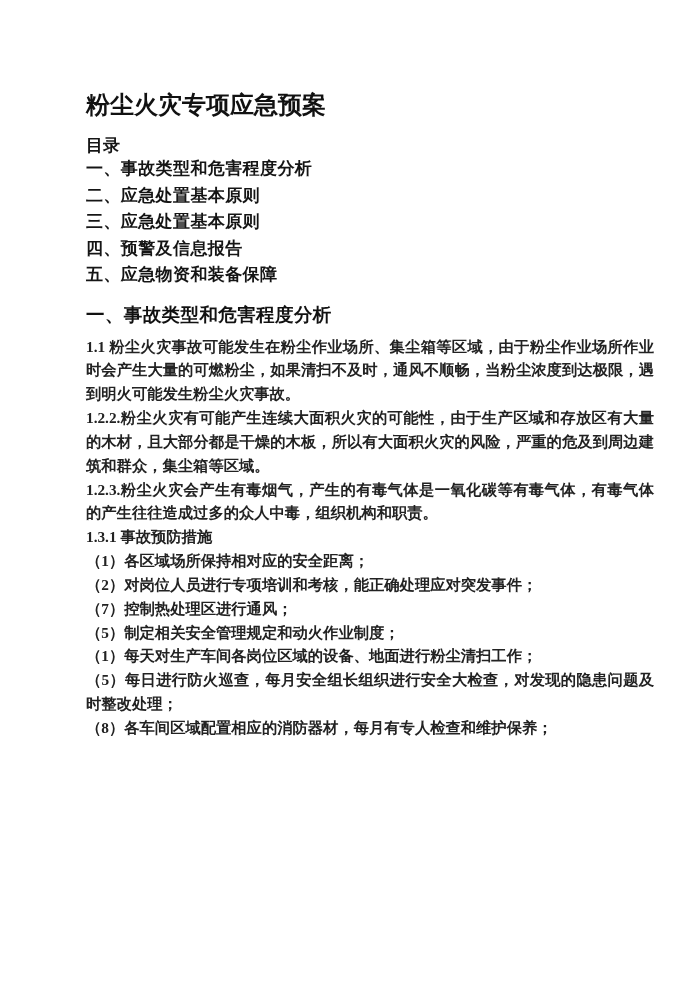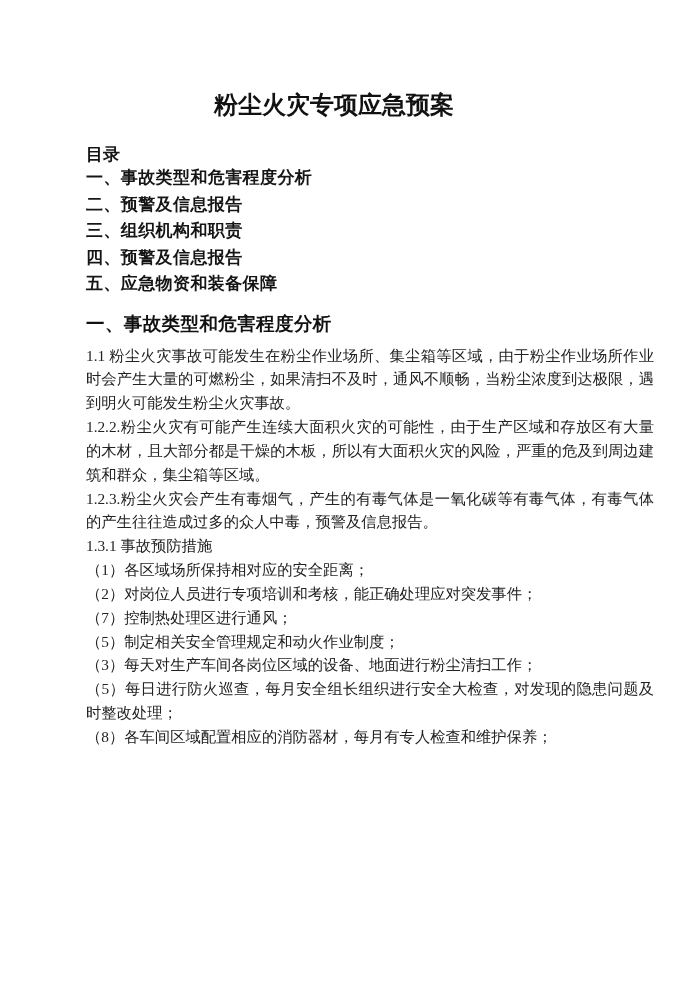--- a/index.html
+++ b/index.html
@@ -17,28 +17,28 @@
     color: #1e1e1e;
   }
   .content {
     margin-left: 86px;
     width: 568px;
   }
   .doc-title {
     margin: 0;
     margin-top: 90px;
     padding-right: 72px;
-    text-align: center;
+    text-align: left;
     font-size: 24px;
     font-weight: bold;
     line-height: 30px;
     color: #111111;
   }
   .toc-heading {
-    margin-top: 25px;
+    margin-top: 16px;
     font-size: 17px;
     font-weight: bold;
     line-height: 20px;
     color: #151515;
   }
   .toc-list {
     list-style: none;
     margin: 0;
     padding: 0;
   }
@@ -63,70 +63,71 @@
     margin-top: 7px;
     font-size: 15.3px;
     line-height: 23.85px;
     text-align: justify;
     text-justify: inter-character;
     color: #222222;
   }
   .body-text p {
     margin: 0;
     padding: 0;
+    font-weight: bold;
   }
 </style>
 </head>
 <body>
 
 <div class="page">
   <div class="content">
 
     <h1 class="doc-title">粉尘火灾专项应急预案</h1>
 
     <div class="toc-heading">目录</div>
 
     <ul class="toc-list">
 
         <li class="toc-item">一、事故类型和危害程度分析</li>
 
-        <li class="toc-item">二、预警及信息报告</li>
+        <li class="toc-item">二、应急处置基本原则</li>
 
-        <li class="toc-item">三、组织机构和职责</li>
+        <li class="toc-item">三、应急处置基本原则</li>
 
         <li class="toc-item">四、预警及信息报告</li>
 
         <li class="toc-item">五、应急物资和装备保障</li>
       </ul>
 
     <h2 class="section-heading">一、事故类型和危害程度分析</h2>
 
     <div class="body-text">
 
         <p class="para">1.1 粉尘火灾事故可能发生在粉尘作业场所、集尘箱等区域，由于粉尘作业场所作业时会产生大量的可燃粉尘，如果清扫不及时，通风不顺畅，当粉尘浓度到达极限，遇到明火可能发生粉尘火灾事故。</p>
 
 
 
         <p class="para">1.2.2.粉尘火灾有可能产生连续大面积火灾的可能性，由于生产区域和存放区有大量的木材，且大部分都是干燥的木板，所以有大面积火灾的风险，严重的危及到周边建筑和群众，集尘箱等区域。</p>
 
-        <p class="para">1.2.3.粉尘火灾会产生有毒烟气，产生的有毒气体是一氧化碳等有毒气体，有毒气体的产生往往造成过多的众人中毒，预警及信息报告。</p>
+        <p class="para">1.2.3.粉尘火灾会产生有毒烟气，产生的有毒气体是一氧化碳等有毒气体，有毒气体的产生往往造成过多的众人中毒，组织机构和职责。</p>
 
 
         <p class="para">1.3.1 事故预防措施</p>
 
         <p class="para">（1）各区域场所保持相对应的安全距离；</p>
 
         <p class="para">（2）对岗位人员进行专项培训和考核，能正确处理应对突发事件；</p>
 
 
         <p class="para">（7）控制热处理区进行通风；</p>
 
         <p class="para">（5）制定相关安全管理规定和动火作业制度；</p>
 
-        <p class="para">（3）每天对生产车间各岗位区域的设备、地面进行粉尘清扫工作；</p>
+        <p class="para">（1）每天对生产车间各岗位区域的设备、地面进行粉尘清扫工作；</p>
 
         <p class="para">（5）每日进行防火巡查，每月安全组长组织进行安全大检查，对发现的隐患问题及时整改处理；</p>
 
         <p class="para">（8）各车间区域配置相应的消防器材，每月有专人检查和维护保养；</p>
       </div>
 
   </div>
 </div>
 
 </body></html>

